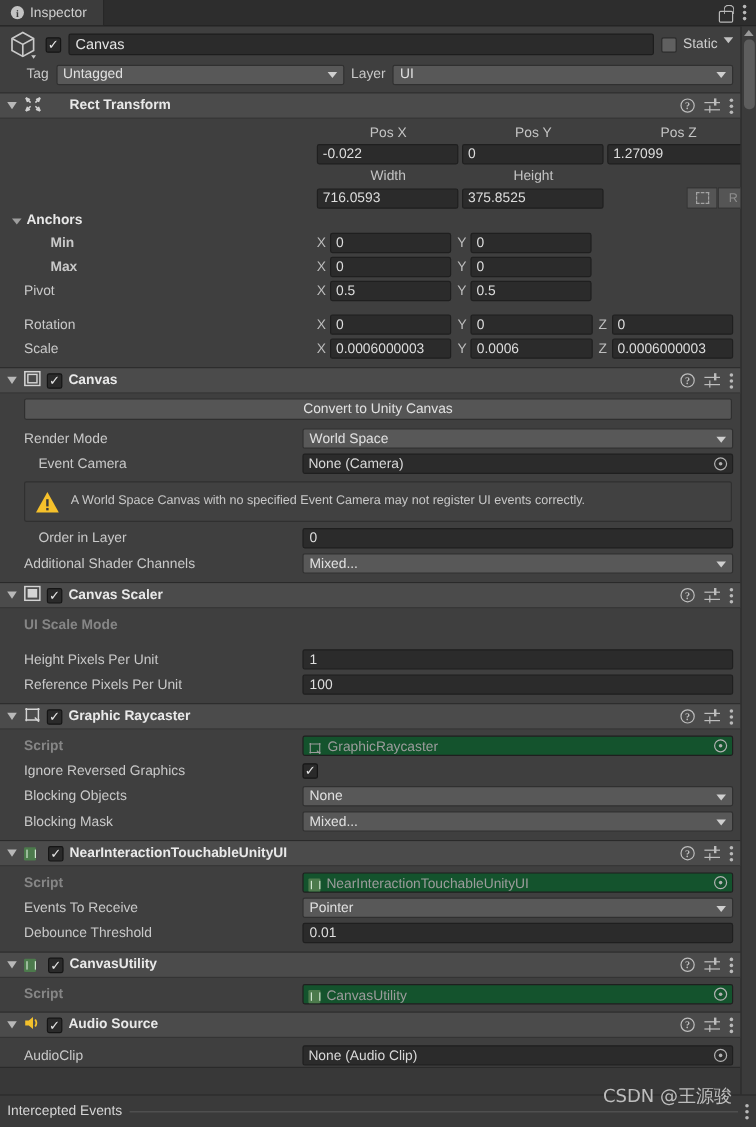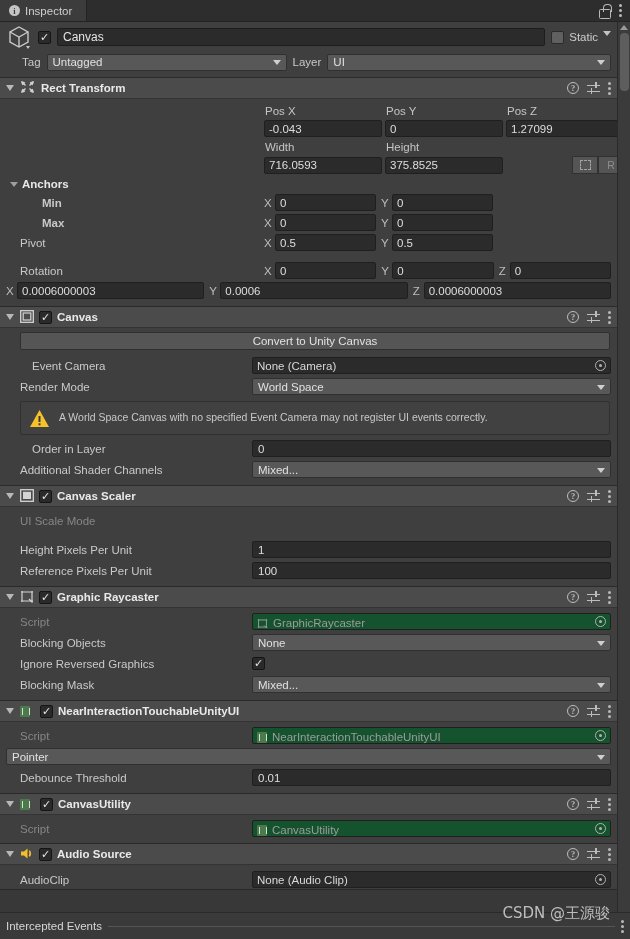--- a/index.html
+++ b/index.html
@@ -138,32 +138,32 @@
   .preset-ico .l2 { left: 0; top: 8.5px; width: 13px; height: 1.3px; }
   .preset-ico .k1 { left: 8px; top: 0px; width: 1.5px; height: 6px; }
   .preset-ico .k2 { left: 3.5px; top: 6px; width: 1.5px; height: 6px; }
 
   .comp-body { padding: 4px 6px 6px 6px; }
 
   
   .row { display: flex; align-items: center; height: 19px; margin-bottom: 2px; }
   .row .lbl { width: 246px; flex: none; color: #c9c9c9; font-size: 11.5px; padding-left: 14px; }
   .row .lbl.ind { padding-left: 26px; }
-  .row .lbl.dim { color: #868686; }
+  .row .lbl.dim { color: #868686; font-weight: bold; }
   .field {
     height: 17px; background: #2b2b2b; border: 1px solid #1f1f1f; border-radius: 2px;
     display: flex; align-items: center; padding: 0 5px; color: #dedede;
     font-size: 11.5px; flex: 1; min-width: 0;
   }
 
   
   .rt-body { padding: 3px 6px 5px 6px; }
   .rt-line { display: flex; align-items: center; height: 17px; }
   .rt-gap { width: 258px; flex: none; }
-  .rt-col { width: 118px; flex: none; margin-right: 3px; }
+  .rt-col { width: 118px; flex: none; margin-right: 3px; text-align: center; }
   .rt-col.last { margin-right: 0; }
   .rt-head { color: #c4c4c4; font-size: 11.5px; padding-left: 1px; }
   .rt-val {
     height: 17px; background: #2b2b2b; border: 1px solid #1f1f1f; border-radius: 2px;
     display: flex; align-items: center; padding: 0 4px; color: #dedede; font-size: 11.5px;
     overflow: hidden; white-space: nowrap;
   }
   .bp-btns { display: flex; margin-left: auto; gap: 0; }
   .bp-btn {
     width: 26px; height: 18px; background: #555555; border: 1px solid #313131;
@@ -314,21 +314,21 @@
       <div class="comp-header">
         <span class="foldout"></span>
         <span>
           <svg width="15" height="14" viewBox="0 0 15 14">
             <path d="M1.5 1.5 L5 3 M1.5 1.5 L3 5 M1.5 1.5 L5.5 5.5" stroke="#d0d0d0" stroke-width="1.3" fill="none"></path>
             <path d="M13.5 1.5 L10 3 M13.5 1.5 L12 5 M13.5 1.5 L9.5 5.5" stroke="#d0d0d0" stroke-width="1.3" fill="none"></path>
             <path d="M1.5 12.5 L5 11 M1.5 12.5 L3 9 M1.5 12.5 L5.5 8.5" stroke="#d0d0d0" stroke-width="1.3" fill="none"></path>
             <path d="M13.5 12.5 L10 11 M13.5 12.5 L12 9 M13.5 12.5 L9.5 8.5" stroke="#d0d0d0" stroke-width="1.3" fill="none"></path>
           </svg>
         </span>
-        <span class="comp-title" style="margin-left:1px">Rect Transform</span>
+        <span class="comp-title" style="margin-left:18px">Rect Transform</span>
         <span class="hdr-spacer"></span>
         <span class="hdr-icons">
           <span class="help-ico">?</span>
           <span class="preset-ico">
               <span class="l1"></span>
               <span class="l2"></span>
               <span class="k1"></span>
               <span class="k2"></span>
             </span>
           <span class="kebab">
@@ -342,21 +342,21 @@
       <div class="rt-body">
         <div class="rt-line">
           <span class="rt-gap"></span>
           <span class="rt-col rt-head">Pos X</span>
           <span class="rt-col rt-head">Pos Y</span>
           <span class="rt-col last rt-head">Pos Z</span>
         </div>
         <div class="rt-line" style="height:19px">
           <span class="rt-gap"></span>
           <span class="rt-col">
-              <span class="rt-val">-0.043</span>
+              <span class="rt-val">-0.022</span>
             </span>
           <span class="rt-col">
               <span class="rt-val">0</span>
             </span>
           <span class="rt-col last">
               <span class="rt-val">1.27099</span>
             </span>
         </div>
         <div class="rt-line">
           <span class="rt-gap"></span>
@@ -422,20 +422,21 @@
           <span class="axis-grp">
             <span class="axis-k">X</span>
             <span class="axis-f">0</span>
             <span class="axis-k">Y</span>
             <span class="axis-f">0</span>
             <span class="axis-k">Z</span>
             <span class="axis-f last">0</span>
           </span>
         </div>
         <div class="axis-line">
+          <span class="axis-lbl">Scale</span>
           <span class="axis-grp">
             <span class="axis-k">X</span>
             <span class="axis-f">0.0006000003</span>
             <span class="axis-k">Y</span>
             <span class="axis-f">0.0006</span>
             <span class="axis-k">Z</span>
             <span class="axis-f last">0.0006000003</span>
           </span>
         </div>
       </div>
@@ -465,32 +466,32 @@
               <i></i>
               <i></i>
               <i></i>
             </span>
         </span>
       </div>
       <div class="comp-body" style="padding-top:2px">
         <div class="convert-btn">Convert to Unity Canvas</div>
 
         <div class="row">
+          <span class="lbl">Render Mode</span>
+          <span class="dropdown" style="flex:1">
+            <span>World Space</span>
+            <span class="dd-arrow"></span>
+          </span>
+        </div>
+
+        <div class="row">
           <span class="lbl ind">Event Camera</span>
           <span class="obj-field">
             <span>None (Camera)</span>
             <span class="picker"></span>
-          </span>
-        </div>
-
-        <div class="row">
-          <span class="lbl">Render Mode</span>
-          <span class="dropdown" style="flex:1">
-            <span>World Space</span>
-            <span class="dd-arrow"></span>
           </span>
         </div>
 
         <div class="helpbox">
           <span class="warn-ico">
             <svg width="21" height="19" viewBox="0 0 21 19">
               <path d="M10.5 1 L20 18 L1 18 Z" fill="#f6c12b"></path>
               <rect x="9.5" y="7" width="2" height="6" fill="#3a3a3a"></rect>
               <rect x="9.5" y="14.3" width="2" height="2" fill="#3a3a3a"></rect>
             </svg>
@@ -590,29 +591,29 @@
               <svg width="11" height="11" viewBox="0 0 14 13">
                 <path d="M2 1 L2 12 M12 1 L12 12 M1 2 L13 2 M1 11 L13 11" stroke="#9c9c9c" stroke-width="1.2" fill="none"></path>
                 <path d="M9 9 L12.5 12.5" stroke="#9c9c9c" stroke-width="1.2"></path>
               </svg>
             </span>
             <span>GraphicRaycaster</span>
             <span class="picker"></span>
           </span>
         </div>
         <div class="row">
+          <span class="lbl">Ignore Reversed Graphics</span>
+          <span class="chk on"></span>
+        </div>
+        <div class="row">
           <span class="lbl">Blocking Objects</span>
           <span class="dropdown" style="flex:1">
             <span>None</span>
             <span class="dd-arrow"></span>
           </span>
-        </div>
-        <div class="row">
-          <span class="lbl">Ignore Reversed Graphics</span>
-          <span class="chk on"></span>
         </div>
         <div class="row" style="margin-bottom:0">
           <span class="lbl">Blocking Mask</span>
           <span class="dropdown" style="flex:1">
             <span>Mixed...</span>
             <span class="dd-arrow"></span>
           </span>
         </div>
       </div>
     </div>
@@ -642,20 +643,21 @@
       <div class="comp-body">
         <div class="row">
           <span class="lbl dim">Script</span>
           <span class="obj-field ro">
             <span class="script-ico"></span>
             <span>NearInteractionTouchableUnityUI</span>
             <span class="picker"></span>
           </span>
         </div>
         <div class="row">
+          <span class="lbl">Events To Receive</span>
           <span class="dropdown" style="flex:1">
             <span>Pointer</span>
             <span class="dd-arrow"></span>
           </span>
         </div>
         <div class="row" style="margin-bottom:0">
           <span class="lbl">Debounce Threshold</span>
           <span class="field">0.01</span>
         </div>
       </div>

